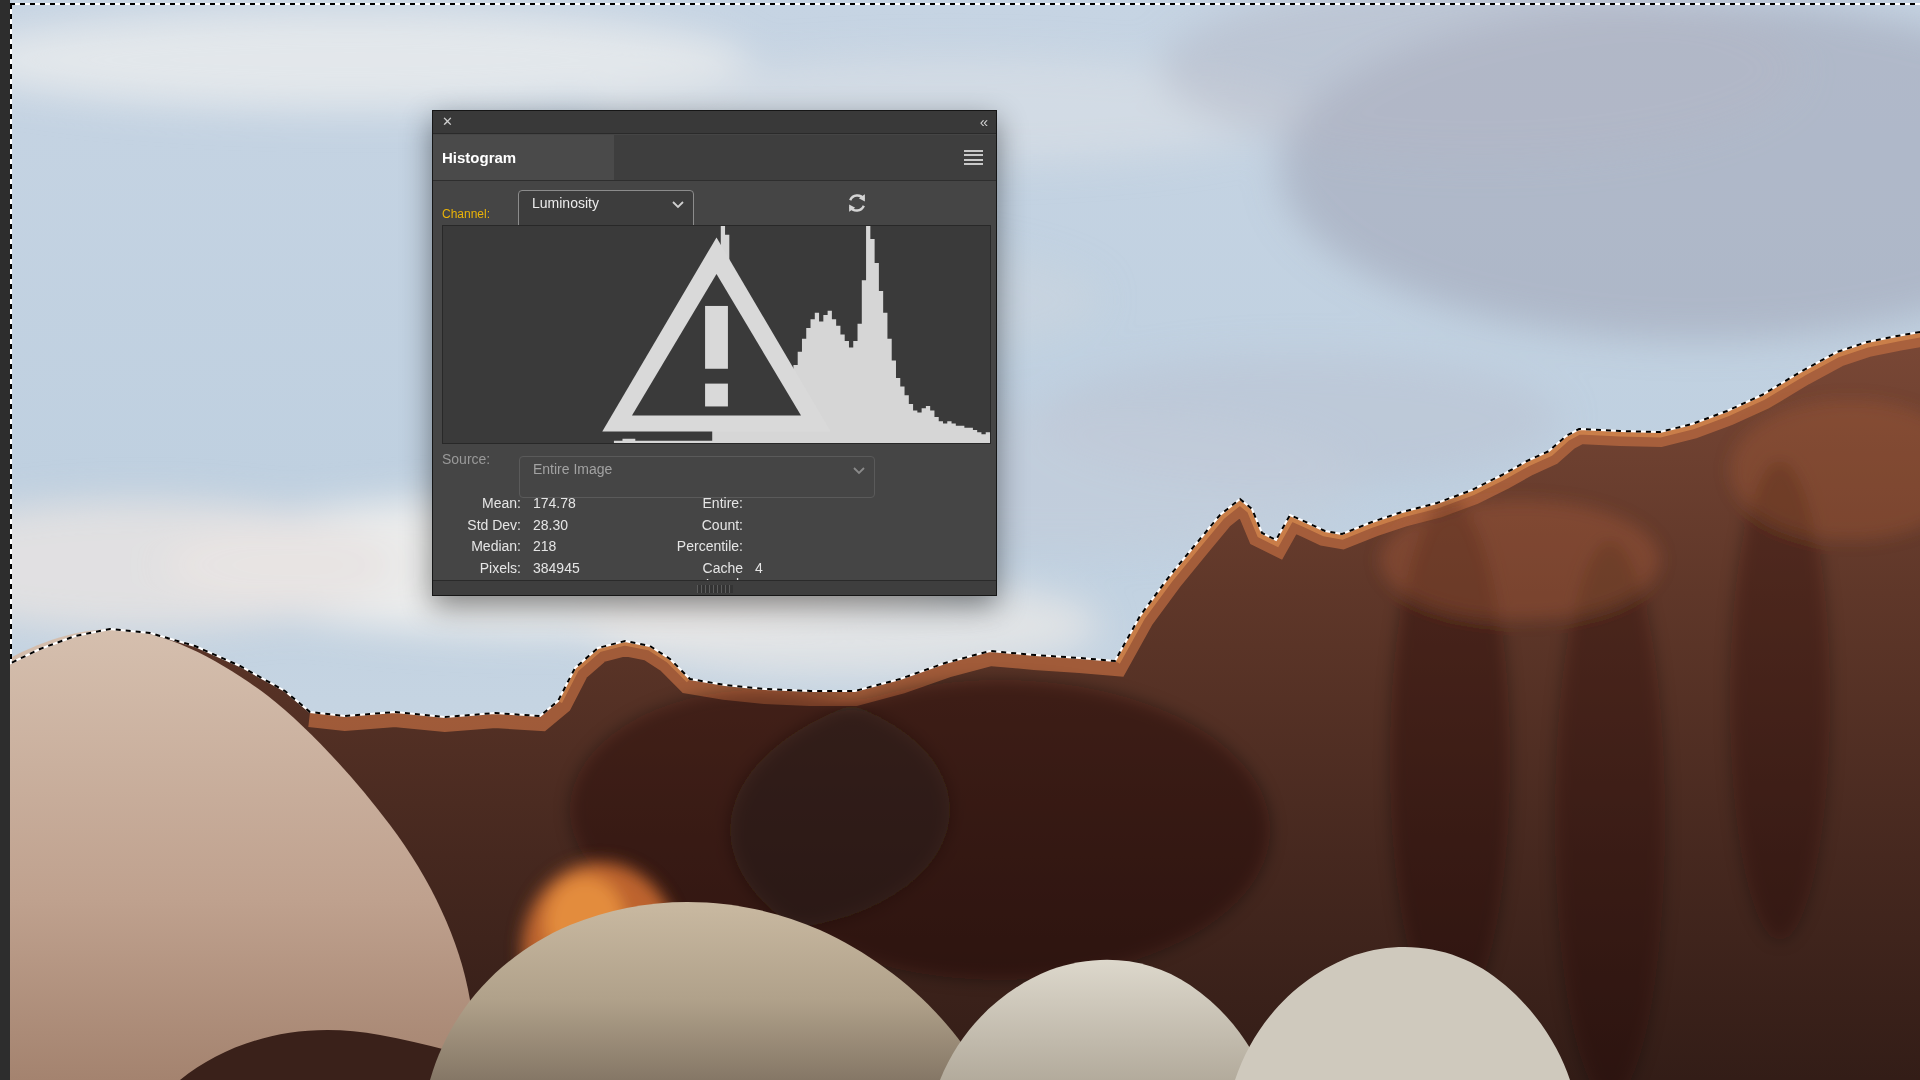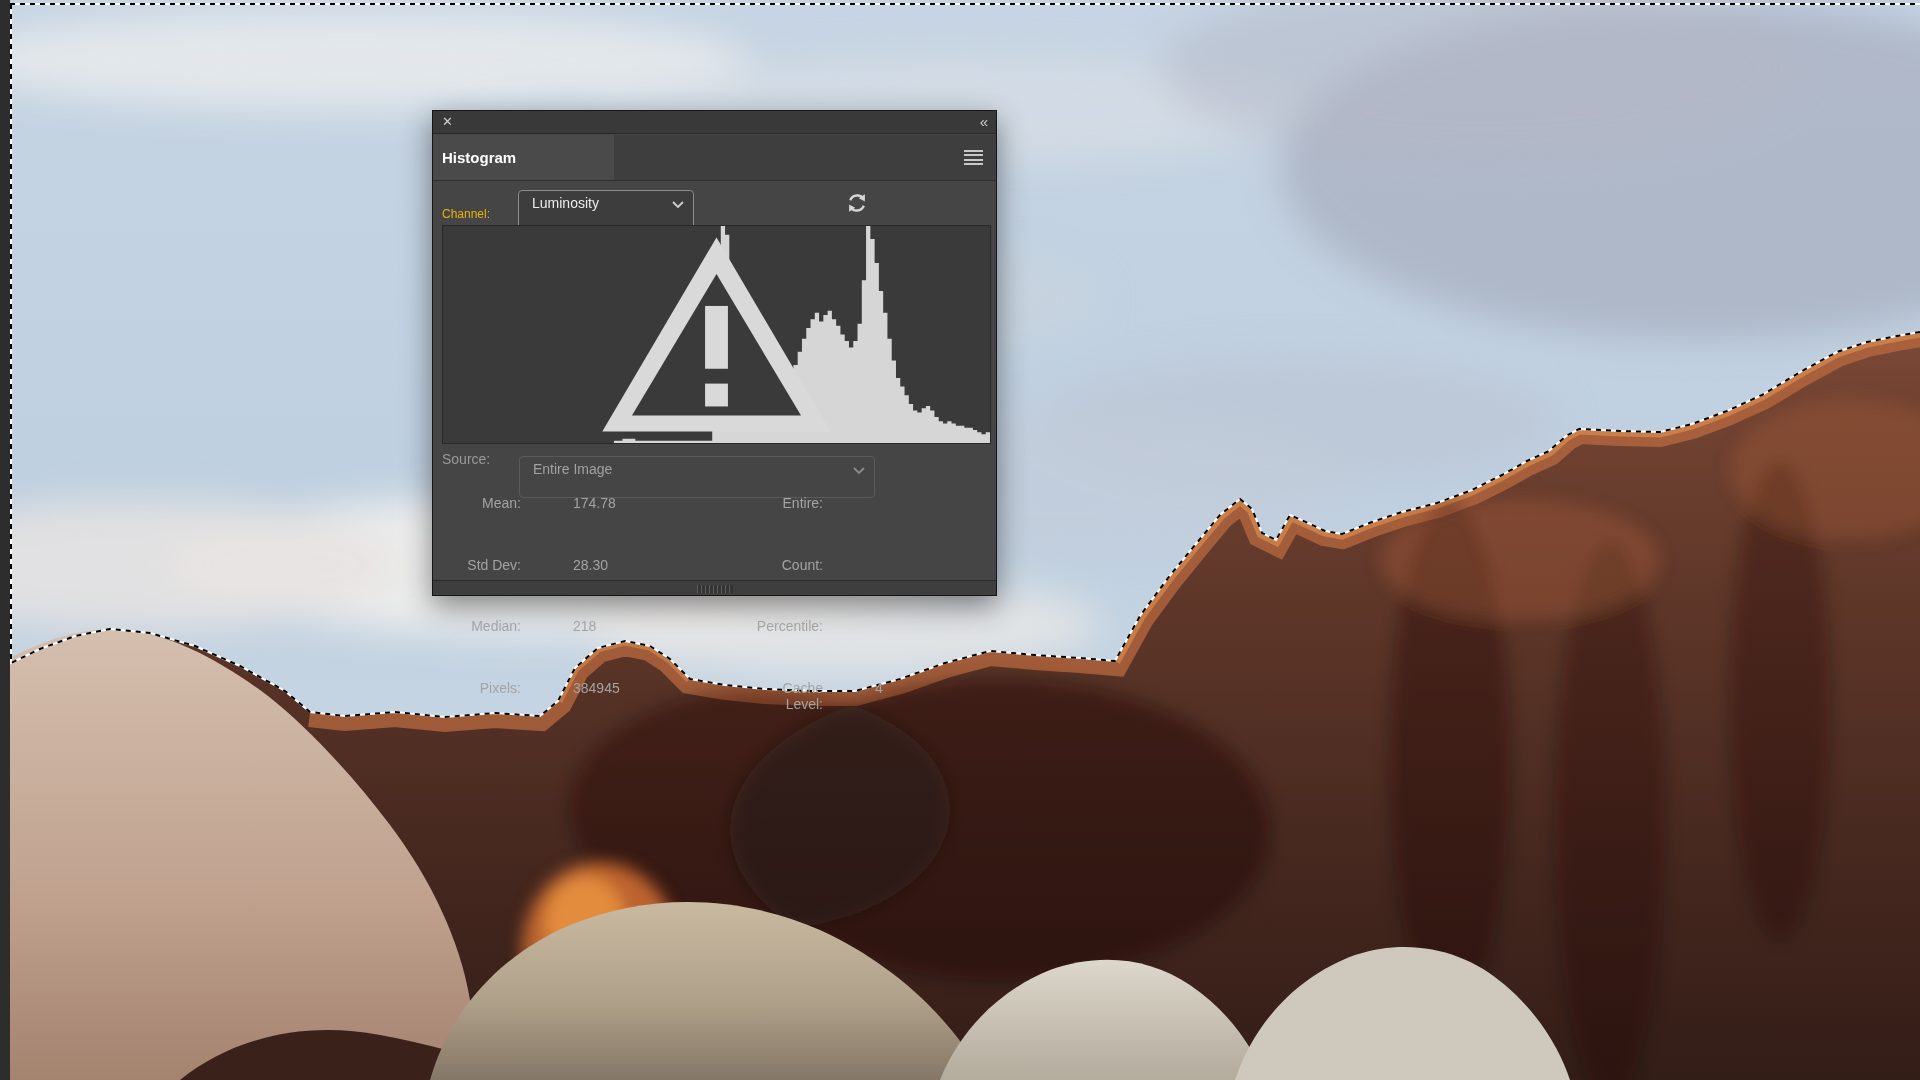--- a/index.html
+++ b/index.html
@@ -36,21 +36,21 @@
          border:1px solid #282828;}
   .graph svg{position:absolute;inset:0;width:100%;height:100%;}
   .warn{position:absolute;left:518px;top:12px;width:22px;height:19px;}
 
   .src-label{position:absolute;left:9px;top:340px;font-size:14px;color:#999;}
   .dd-source{left:86px;top:345px;width:356px;height:42px;background:transparent;border:1px solid #5a5a5a;color:#a2a2a2;}
   .dd-source .dd-text{position:absolute;left:13px;top:4px;}
 
   .stats{position:absolute;left:0;top:384px;display:grid;
          grid-template-columns:88px 142px 80px 140px;grid-auto-rows:21.6px;
-         font-size:14px;color:#a3a3a3;gap:40px;}
+         font-size:14px;color:#e5e5e5;}
   .stats .lab{text-align:right;}
   .stats .val{padding-left:12px;}
 
   .bottombar{position:absolute;left:0;right:0;bottom:0;height:15px;background:#3e3e3e;border-top:1px solid #2a2a2a;}
   .grip{position:absolute;left:50%;top:4px;width:36px;height:8px;margin-left:-18px;
         background:repeating-linear-gradient(90deg,#5c5c5c 0 1px,#343434 1px 4px);}
 </style>
 </head>
 <body>
 

